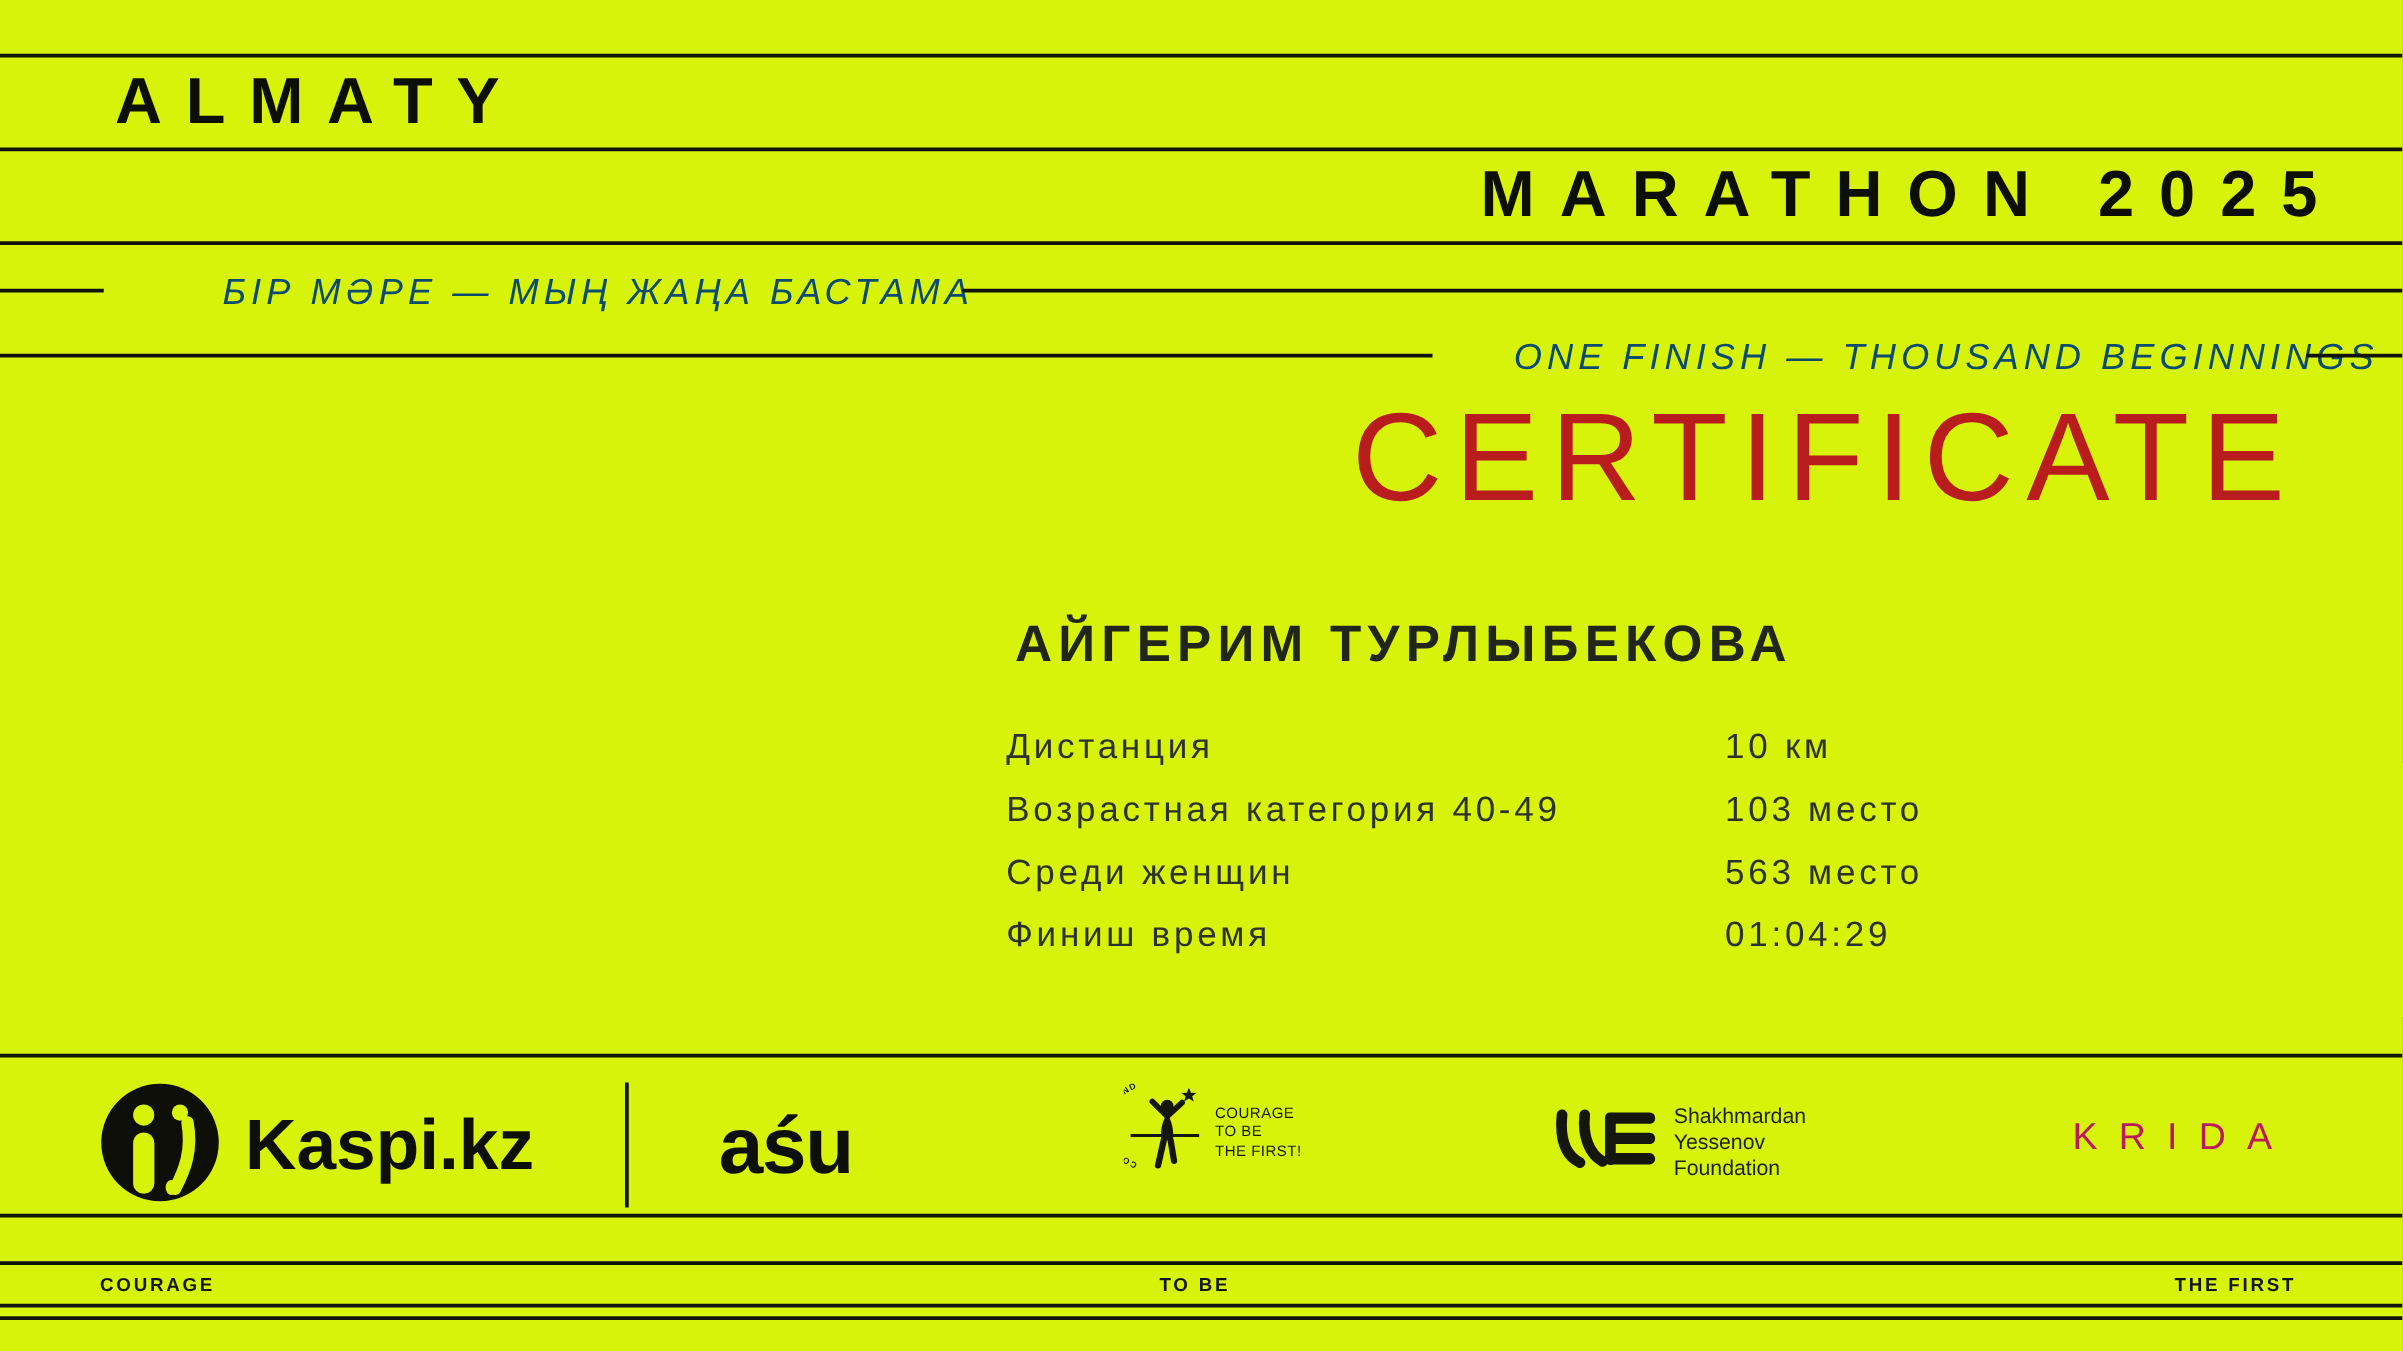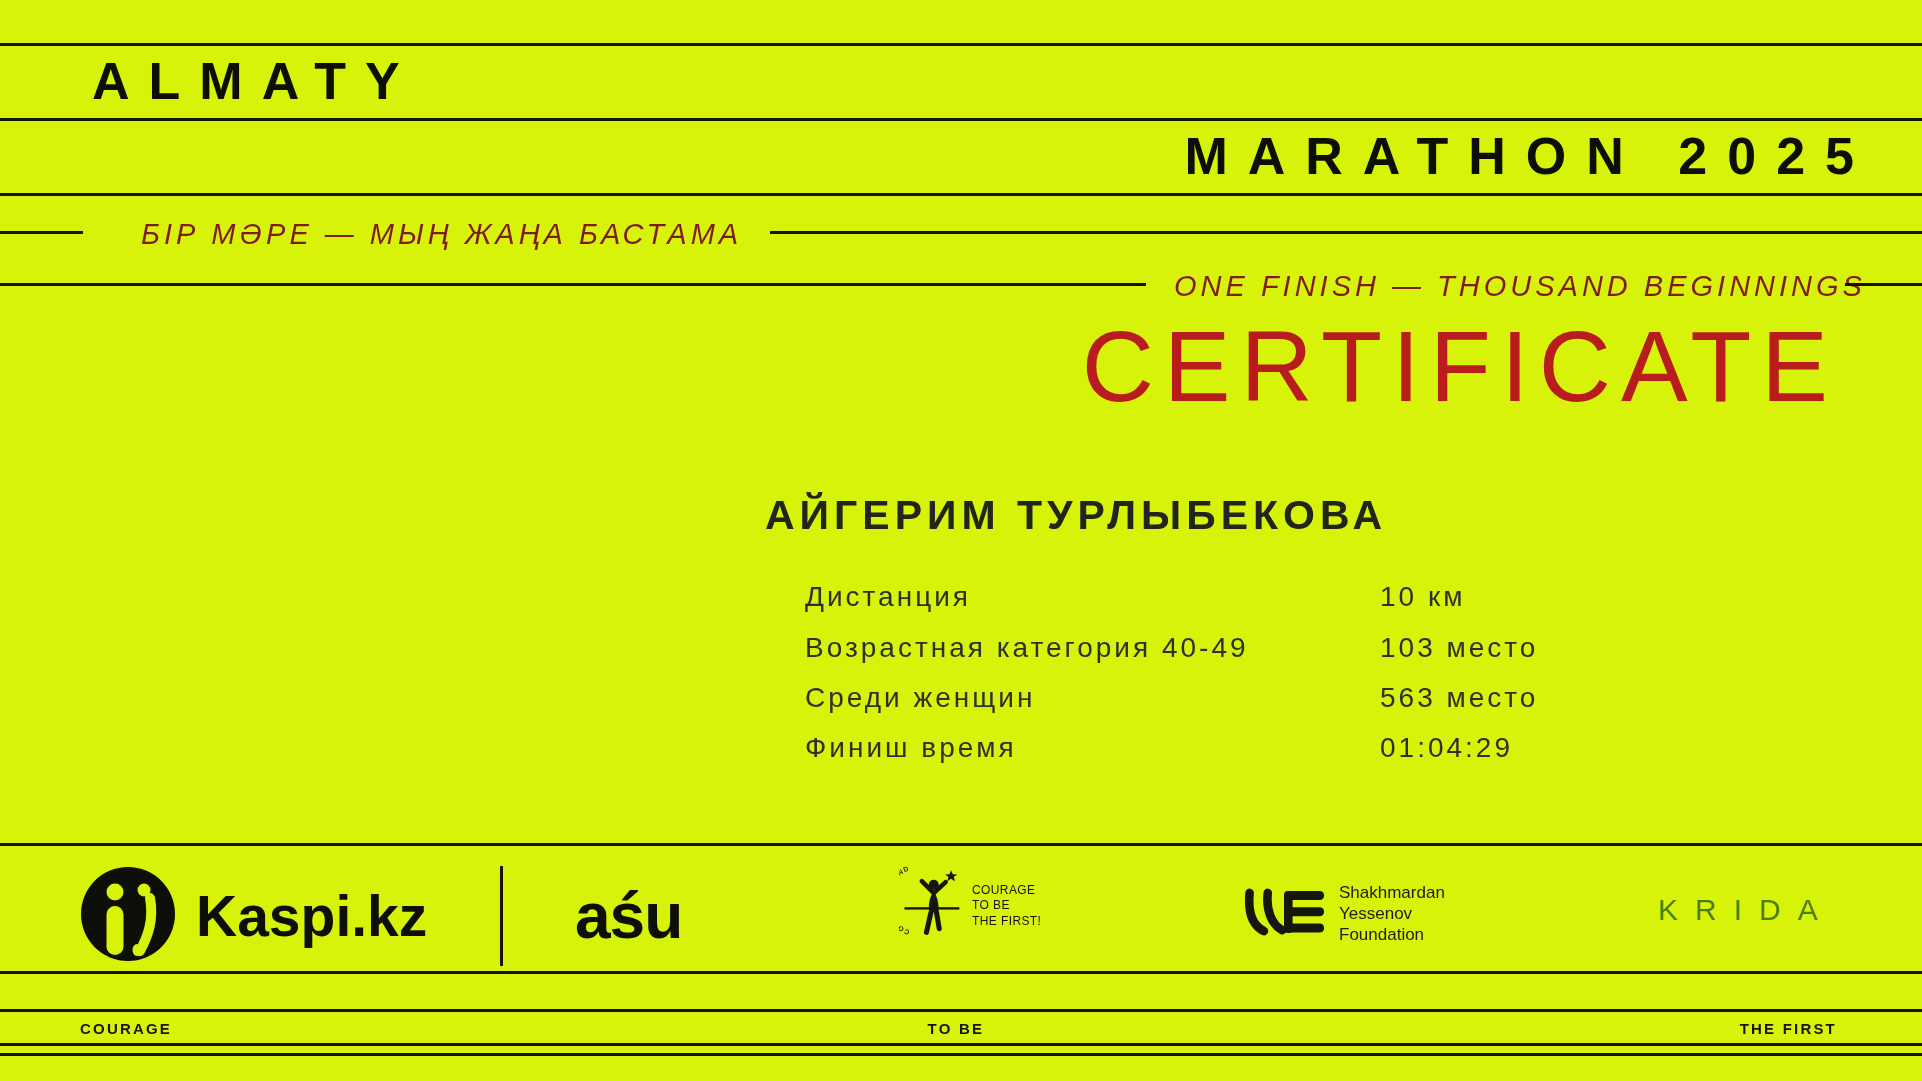--- a/index.html
+++ b/index.html
@@ -13,50 +13,50 @@
   .band { position:absolute; left:0; width:1922px; display:flex; align-items:center; }
   .city-word {
     font-size:52px; font-weight:700; letter-spacing:19px; color:#0d0f07;
   }
   .event-word {
     font-size:52px; font-weight:700; letter-spacing:20px; color:#0d0f07; white-space:nowrap;
   }
   .slogan-line { position:absolute; height:3px; background:#12140a; }
   .slogan-text {
     position:absolute; font-style:italic; font-weight:500; font-size:29px;
-    letter-spacing:4px; color:#7f1d1d; white-space:nowrap;
+    letter-spacing:4px; color:#0c4a6e; white-space:nowrap;margin-left:37px;
   }
   .cert-title {
     position:absolute; top:316px; right:84px;
     font-size:100px; font-weight:500; letter-spacing:10px; line-height:1;
     color:#b91c1c; white-space:nowrap;
   }
   .runner-name {
-    position:absolute; left:765px; top:492px;
+    position:absolute; left:812px; top:492px;
     font-size:41px; font-weight:700; letter-spacing:5px; color:#21251a; white-space:nowrap;
   }
   .results { position:absolute; left:805px; top:572px; }
   .result-row { display:grid; grid-template-columns:575px auto; height:50.4px; align-items:center; }
   .result-row .lbl, .result-row .val {
     font-size:28px; letter-spacing:3px; color:#2e3126; white-space:nowrap;
   }
   
   .sponsor-rule-top { top:843px; }
   .kaspi { position:absolute; left:80px; top:866px; height:100px; display:flex; align-items:center; gap:20px; }
   .kaspi-word { font-size:57px; font-weight:700; letter-spacing:0px; color:#0d0f08; }
   .sponsor-divider { position:absolute; left:500px; top:866px; width:3px; height:100px; background:#12140a; }
   .asu { position:absolute; left:575px; top:866px; height:100px; display:flex; align-items:center; }
   .asu-word { font-size:64px; font-weight:700; letter-spacing:-1px; color:#0d0f08; }
   .fund { position:absolute; left:899px; top:864px; height:84px; display:flex; align-items:center; gap:9px; }
   .fund-lines { display:flex; flex-direction:column; justify-content:center; }
   .fund-lines span { font-size:12px; font-weight:500; letter-spacing:0.4px; line-height:15.5px; color:#15170e; white-space:nowrap; }
   .yessenov { position:absolute; left:1242px; top:882px; display:flex; align-items:center; gap:13px;justify-content:center; }
   .yes-lines { display:flex; flex-direction:column; }
   .yes-lines span { font-size:17px; font-weight:500; line-height:21px; color:#1c1f14; white-space:nowrap; }
-  .krida { position:absolute; left:1658px; top:893px; font-size:30px; font-weight:400; letter-spacing:17px; color:#4d7c0f; white-space:nowrap; }
+  .krida { position:absolute; left:1658px; top:893px; font-size:30px; font-weight:400; letter-spacing:17px; color:#be185d; white-space:nowrap; }
   
   .footer-words {
     position:absolute; left:0; top:1016px; width:1922px; height:24px;
     display:flex; align-items:center; justify-content:space-between;
     padding:0 85px 0 80px;
   }
   .footer-words span { font-size:15px; font-weight:600; letter-spacing:2.2px; color:#15170e; white-space:nowrap; }
 </style>
 </head>
 <body>

